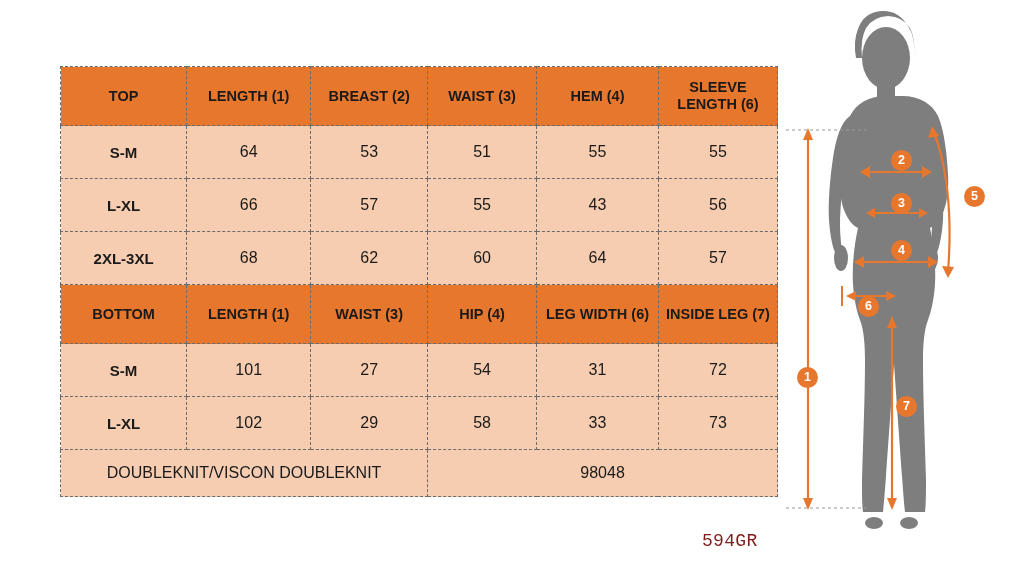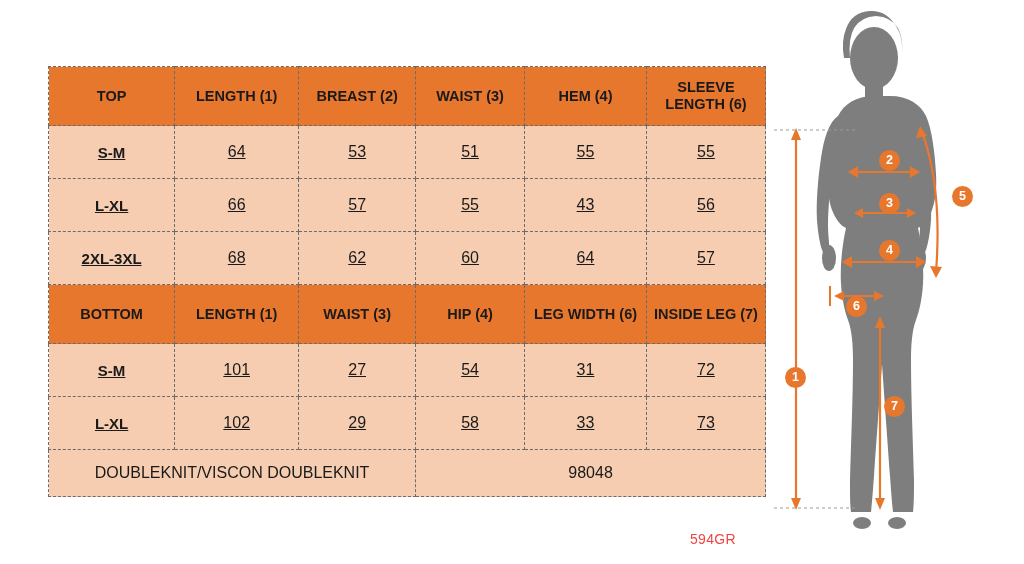--- a/index.html
+++ b/index.html
@@ -11,20 +11,21 @@
     width: 1024px;
     height: 564px;
     position: relative;
     font-family: "Liberation Sans", sans-serif;
     overflow: hidden;
   }
   .page {
     position: absolute;
     inset: 0;
     background: #ffffff;
+    margin-left: 12px;
   }
   
   .chart-wrap {
     position: absolute;
     left: 48px;
     top: 66px;
     width: 718px;
   }
   table.size-chart {
     border-collapse: collapse;
@@ -47,40 +48,40 @@
     font-size: 14.5px;
     height: 54px;
     line-height: 1.15;
   }
   table.size-chart tr.data-row td.rowlabel {
     font-weight: bold;
     font-size: 15px;
   }
   table.size-chart tr.data-row td {
     font-size: 16px;
-    text-decoration: underline;
   }
   table.size-chart tr.footer-head td {
     background: #e8772e;
     font-weight: bold;
     font-size: 16px;
     height: 42px;
   }
   table.size-chart tr.footer-values td {
     background: #f6cdb0;
     font-size: 16px;
     height: 42px;
   }
   .code-note {
     position: absolute;
     left: 690px;
     top: 531px;
-    font-size: 14px;
-    color: #ef4444;
+    font-size: 18px;
+    color: #7f1d1d;
     letter-spacing: .3px;
+    font-family: Liberation Mono, monospace;
   }
   
   .figure-panel {
     position: absolute;
     left: 770px;
     top: 0;
     width: 254px;
     height: 564px;
   }
   .figure-svg {

